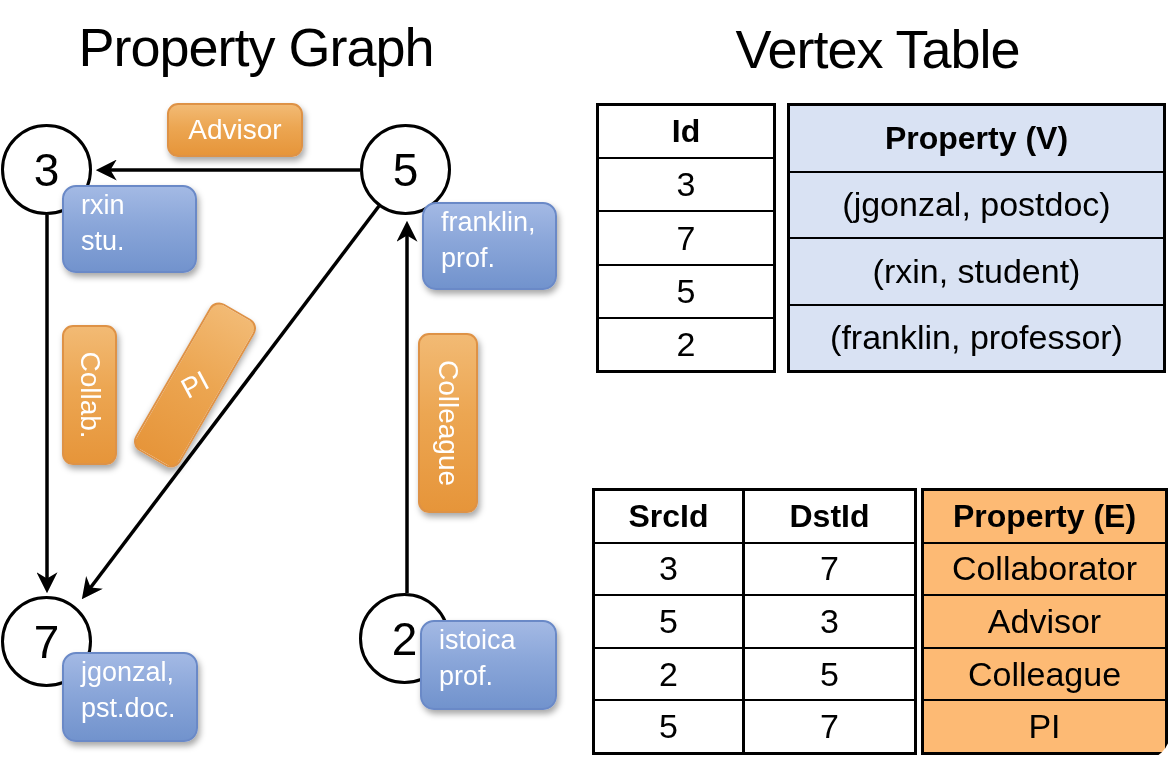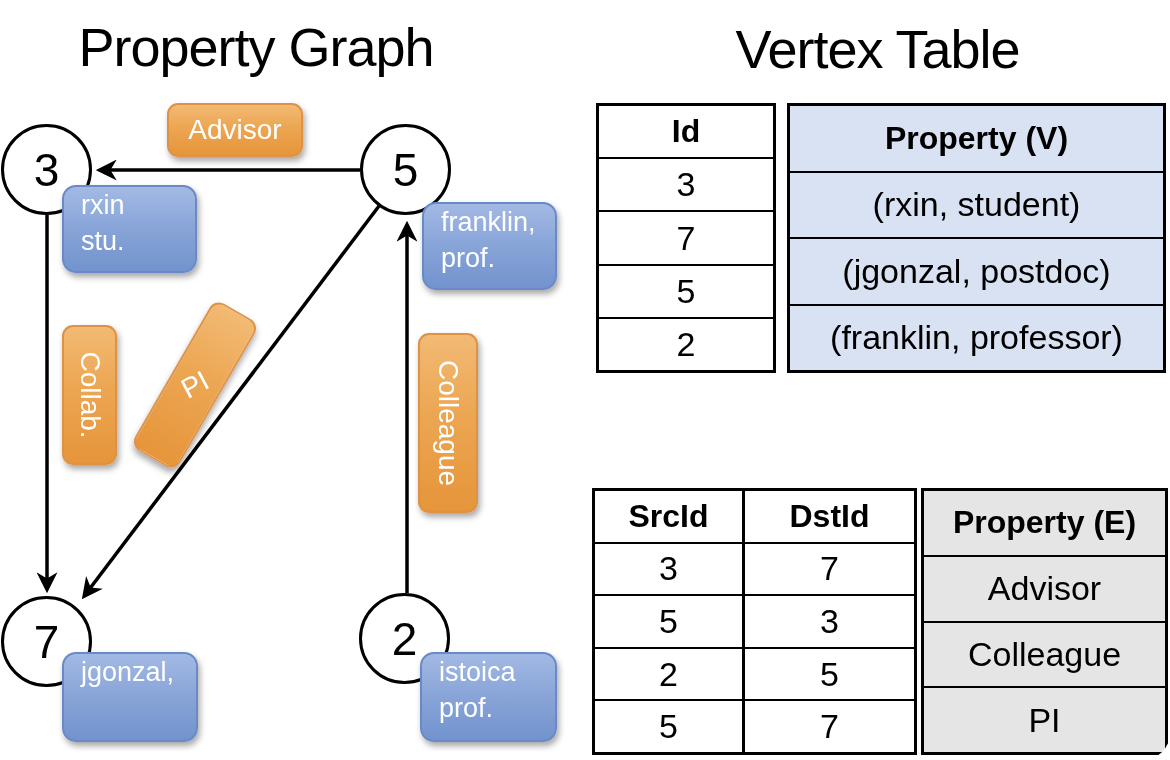--- a/index.html
+++ b/index.html
@@ -45,21 +45,21 @@
   }
   .tbl .col { display:flex; flex-direction:column; flex:1; }
   .tbl .col + .col { border-left:3px solid #000; }
   .cell {
     flex:1; display:flex; align-items:center; justify-content:center;
     font-size:34px; white-space:nowrap;
   }
   .cell + .cell { border-top:2.5px solid #000; }
   .cell.hdr { font-weight:bold; font-size:32px; }
   .fill-blue { background:#d9e2f3; }
-  .fill-tan  { background:#e5e5e5; }
+  .fill-tan  { background:#fdba74; }
 </style>
 </head>
 <body>
 
 <div id="stage">
 
   <div class="title" style="left:0; top:16px; width:512px;">Property Graph</div>
 
   <svg id="edges-svg" width="585" height="760">
     <defs>
@@ -89,22 +89,23 @@
   <div class="vprop" style="left:62px; top:185px; width:135px; height:88px;">
     <span>rxin</span>
     <span>stu.</span>
   </div>
   <div class="vprop" style="left:422px; top:202px; width:135px; height:88px;">
     <span>franklin,</span>
     <span>prof.</span>
   </div>
   <div class="vprop" style="left:62px; top:652px; width:136px; height:90px;">
     <span>jgonzal,</span>
+    <span>pst.doc.</span>
   </div>
-  <div class="vprop" style="left:420px; top:652px; width:137px; height:90px;">
+  <div class="vprop" style="left:420px; top:620px; width:137px; height:90px;">
     <span>istoica</span>
     <span>prof.</span>
   </div>
 
   <div class="elabel" style="left:167px; top:103px; width:136px; height:54px;">
     <span>Advisor</span>
   </div>
   <div class="elabel" style="left:62px; top:325px; width:55px; height:140px;">
     <span class="vert">Collab.</span>
   </div>
@@ -122,22 +123,22 @@
       <div class="cell hdr">Id</div>
       <div class="cell">3</div>
       <div class="cell">7</div>
       <div class="cell">5</div>
       <div class="cell">2</div>
     </div>
   </div>
   <div class="tbl fill-blue" style="left:787px; top:103px; width:379px; height:270px;">
     <div class="col">
       <div class="cell hdr">Property (V)</div>
+      <div class="cell">(jgonzal, postdoc)</div>
       <div class="cell">(rxin, student)</div>
-      <div class="cell">(jgonzal, postdoc)</div>
       <div class="cell">(franklin, professor)</div>
     </div>
   </div>
 
 
   <div class="tbl" style="left:592px; top:488px; width:325px; height:267px;">
     <div class="col" style="flex:0 0 147px;">
       <div class="cell hdr">SrcId</div>
       <div class="cell">3</div>
       <div class="cell">5</div>
@@ -148,19 +149,20 @@
       <div class="cell hdr">DstId</div>
       <div class="cell">7</div>
       <div class="cell">3</div>
       <div class="cell">5</div>
       <div class="cell">7</div>
     </div>
   </div>
   <div class="tbl fill-tan" style="left:921px; top:488px; width:247px; height:267px;">
     <div class="col">
       <div class="cell hdr">Property (E)</div>
+      <div class="cell">Collaborator</div>
       <div class="cell">Advisor</div>
       <div class="cell">Colleague</div>
       <div class="cell">PI</div>
     </div>
   </div>
 
 </div>
 
 </body></html>

